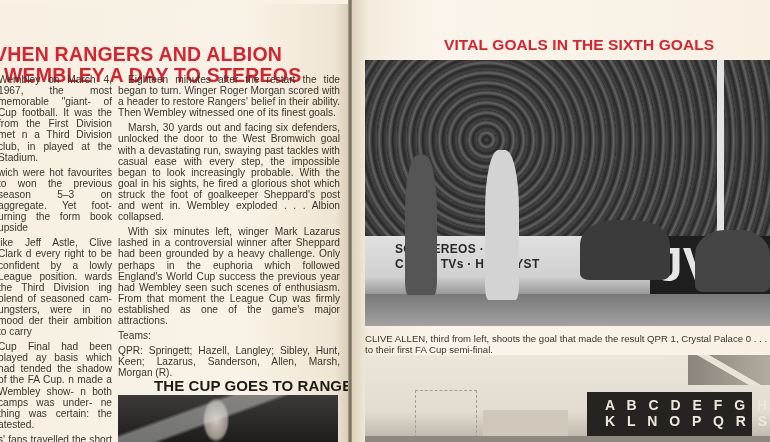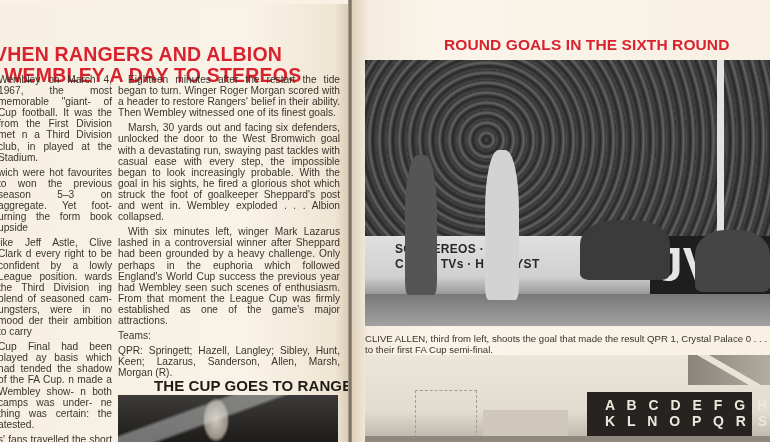--- a/index.html
+++ b/index.html
@@ -153,21 +153,21 @@
 
   </div>
 
   <div class="sub-head">THE CUP GOES TO RANGERS</div>
   <div class="photo-cup"></div>
 </div>
 
 <div class="spine"></div>
 
 <div class="page-right">
-  <div class="r-headline">ROUND GOALS IN THE SIXTH ROUND</div>
+  <div class="r-headline">VITAL GOALS IN THE SIXTH GOALS</div>
 
   <div class="photo-goal">
     <div class="crowd-shade"></div>
     <div class="goalpost"></div>
     <div class="hoarding">
       <div class="hoarding-text">
         <div>SO  STEREOS · CB</div>
         <div>C  K R   · TVs · HI-FI SYST</div>
       </div>
     </div>

